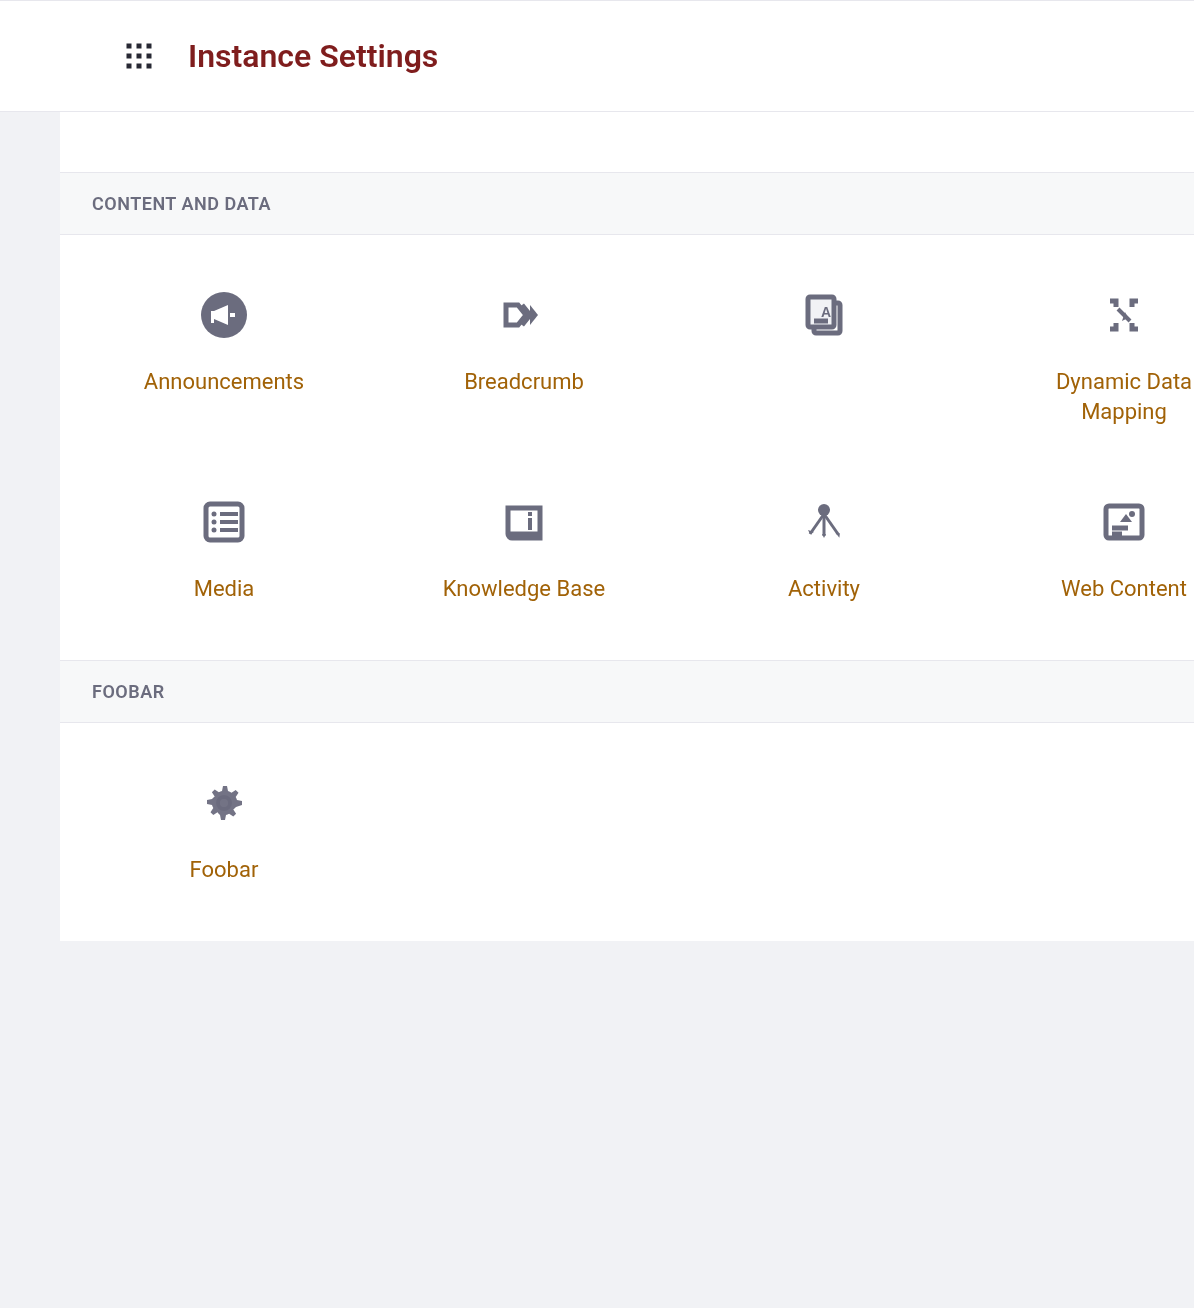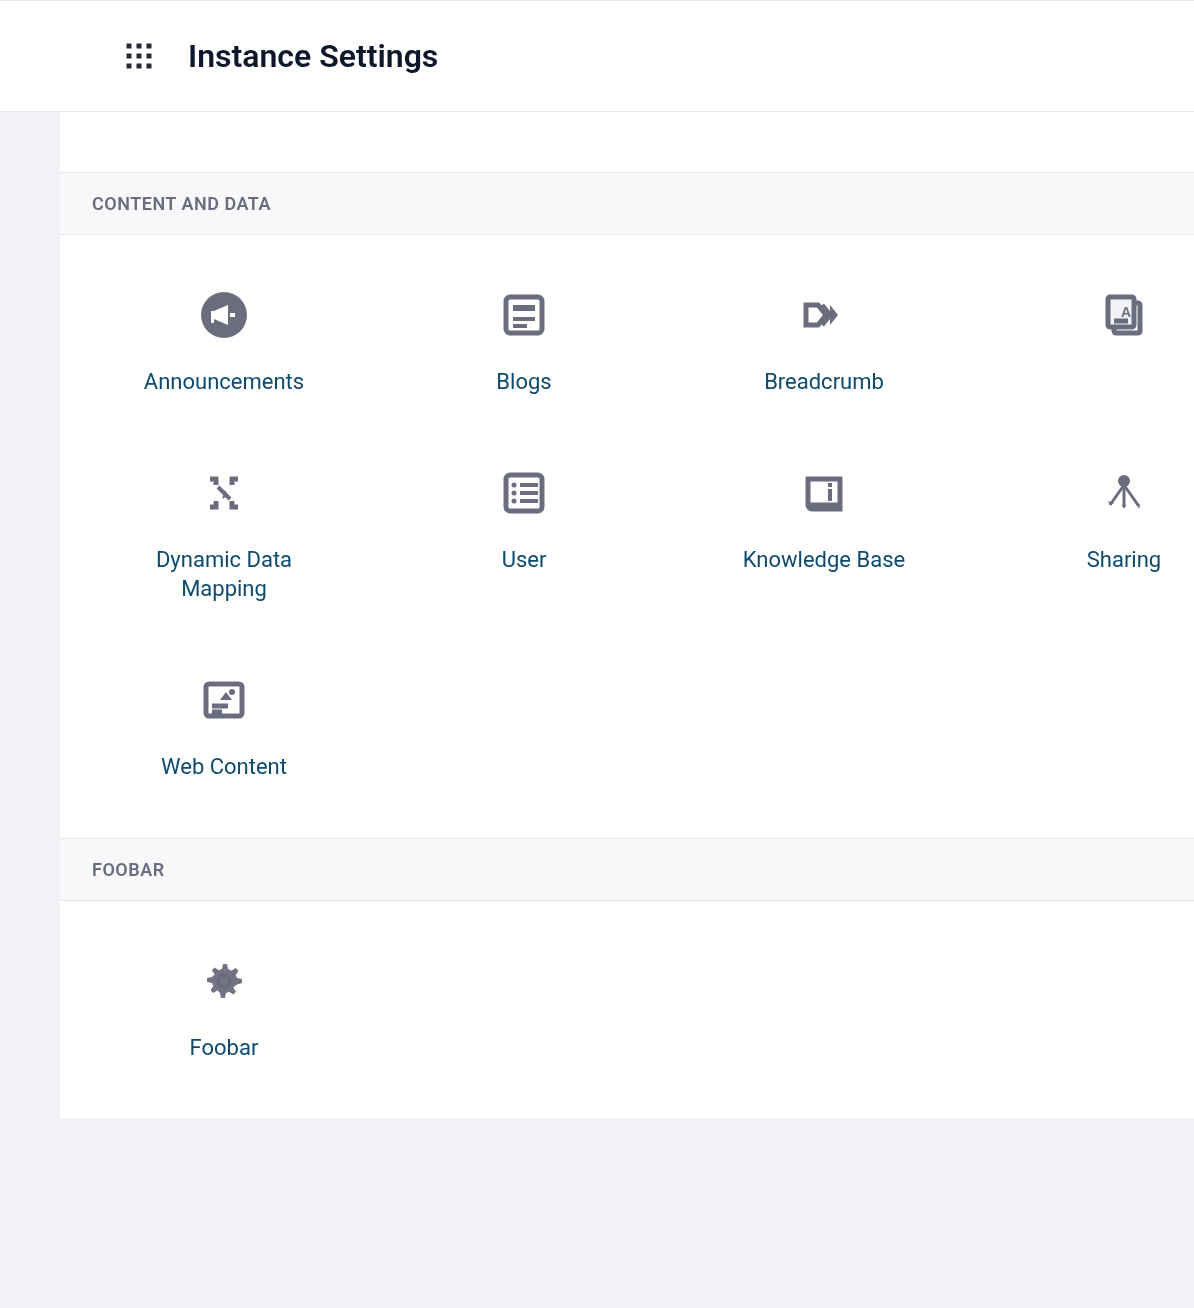--- a/index.html
+++ b/index.html
@@ -25,21 +25,21 @@
     width: 34px;
     height: 34px;
     display: flex;
     align-items: center;
     justify-content: center;
     cursor: pointer;
   }
   .page-title {
     font-size: 32px;
     font-weight: 600;
-    color: #0f172a;
+    color: #7f1d1d;
   }
   .content-wrap {
     margin-left: 60px;
     background: transparent;
   }
   .panel-spacer-top {
     height: 60px;
     background: #fff;
   }
   .section-header {
@@ -73,21 +73,21 @@
     width: 48px;
     height: 48px;
     display: flex;
     align-items: center;
     justify-content: center;
     margin-bottom: 28px;
     color: #6b6c7e;
   }
   .tile-label {
     font-size: 22px;
-    color: #0c4a6e;
+    color: #a16207;
     line-height: 1.35;
     max-width: 220px;
   }
   svg { display: block; }
 </style>
 </head>
 <body>
 
 <div class="topbar">
   <div class="apps-icon">
@@ -118,31 +118,20 @@
         <svg width="48" height="48" viewBox="0 0 48 48">
           <circle cx="24" cy="24" r="23" fill="#6b6c7e"></circle>
           <path fill="#fff" d="M14 20l14-6v20l-14-6v4h-3v-12h3z"></path>
           <rect x="30" y="22" width="5" height="4" fill="#fff"></rect>
         </svg>
       </div>
       <div class="tile-label">Announcements</div>
     </div>
 
 
-    <div class="tile">
-      <div class="tile-icon">
-        <svg width="48" height="48" viewBox="0 0 48 48" fill="#6b6c7e">
-          <rect x="6" y="6" width="36" height="36" rx="4" fill="none" stroke="#6b6c7e" stroke-width="5"></rect>
-          <rect x="13" y="14" width="22" height="6"></rect>
-          <rect x="13" y="26" width="22" height="4"></rect>
-          <rect x="13" y="33" width="14" height="4"></rect>
-        </svg>
-      </div>
-      <div class="tile-label">Blogs</div>
-    </div>
 
     <div class="tile">
       <div class="tile-icon">
         <svg width="48" height="48" viewBox="0 0 48 48" fill="none" stroke="#6b6c7e" stroke-width="5">
           <path d="M6 14h12l8 10-8 10H6z" fill="none"></path>
           <path d="M22 14l8 10-8 10" fill="none"></path>
           <path d="M30 14l8 10-8 10" fill="#6b6c7e" stroke="none"></path>
         </svg>
       </div>
       <div class="tile-label">Breadcrumb</div>
@@ -178,21 +167,21 @@
         <svg width="48" height="48" viewBox="0 0 48 48" fill="#6b6c7e">
           <rect x="6" y="6" width="36" height="36" rx="4" fill="none" stroke="#6b6c7e" stroke-width="5"></rect>
           <circle cx="14" cy="16" r="2.5"></circle>
             <rect x="20" y="14" width="18" height="4"></rect>
           <circle cx="14" cy="24" r="2.5"></circle>
             <rect x="20" y="22" width="18" height="4"></rect>
           <circle cx="14" cy="32" r="2.5"></circle>
             <rect x="20" y="30" width="18" height="4"></rect>
         </svg>
       </div>
-      <div class="tile-label">User</div>
+      <div class="tile-label">Media</div>
     </div>
 
     <div class="tile">
       <div class="tile-icon">
         <svg width="48" height="48" viewBox="0 0 48 48" fill="none" stroke="#6b6c7e" stroke-width="5">
           <path d="M8 10h32v30H12a4 4 0 01-4-4z"></path>
           <rect x="28" y="14" width="4" height="4" fill="#6b6c7e" stroke="none"></rect>
           <rect x="28" y="20" width="4" height="12" fill="#6b6c7e" stroke="none"></rect>
           <line x1="8" y1="36" x2="40" y2="36"></line>
         </svg>
@@ -206,21 +195,21 @@
         <svg width="48" height="48" viewBox="0 0 48 48" fill="#6b6c7e" stroke="#6b6c7e" stroke-width="3">
           <circle cx="24" cy="12" r="6" stroke="none"></circle>
           <line x1="24" y1="16" x2="10" y2="36"></line>
           <line x1="24" y1="16" x2="24" y2="38"></line>
           <line x1="24" y1="16" x2="38" y2="36"></line>
           <path d="M8 32l2 4 4-2z" stroke="none"></path>
           <path d="M22 36h4l-2 4z" stroke="none"></path>
           <path d="M36 34l4 2-2 4z" stroke="none" transform="rotate(-20 38 36)"></path>
         </svg>
       </div>
-      <div class="tile-label">Sharing</div>
+      <div class="tile-label">Activity</div>
     </div>
 
 
     <div class="tile">
       <div class="tile-icon">
         <svg width="48" height="48" viewBox="0 0 48 48" fill="none" stroke="#6b6c7e" stroke-width="5">
           <rect x="6" y="8" width="36" height="32" rx="3"></rect>
           <path d="M12 16l6 8h-12z" fill="#6b6c7e" stroke="none" transform="translate(14 0)"></path>
           <circle cx="32" cy="16" r="3" fill="#6b6c7e" stroke="none"></circle>
           <line x1="12" y1="30" x2="28" y2="30"></line>

